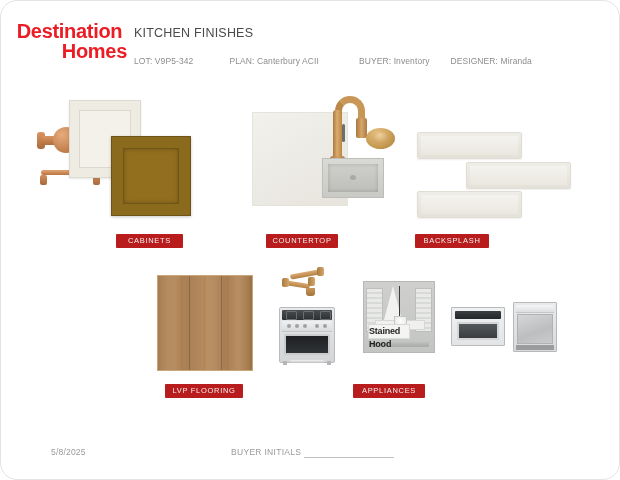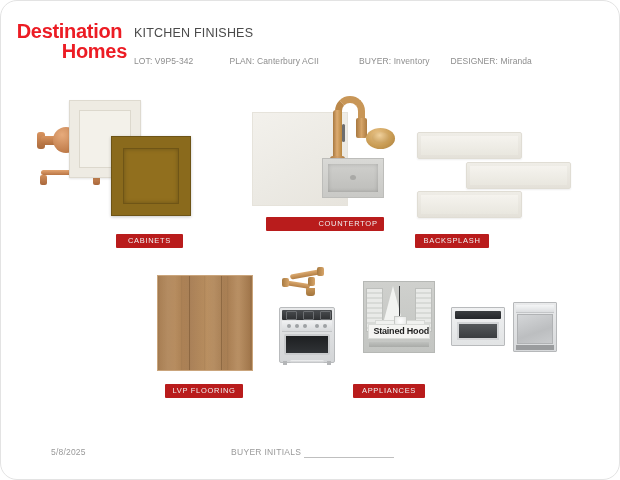--- a/index.html
+++ b/index.html
@@ -372,29 +372,29 @@
     background: radial-gradient(circle at 50% 35%, #ffffff, #dcdedb);
     border: 1px solid #c6c8c5;
   }
   .hood .shelf {
     position: absolute; left: 5px; right: 5px; bottom: 5px;
     height: 5px;
     background: linear-gradient(#bfc1be, #a9aba8);
   }
   .hood .label {
     position: absolute; left: 4px; bottom: 13px;
-    width: 62px; height: 15px;
+    width: 42px; height: 15px;
     background: #f4f4f2;
     border: 1px solid #d9dbd8;
     box-sizing: border-box;
     color: #1f1f1f;
     font-size: 9px;
     font-weight: bold;
     line-height: 13px;
-    text-align: right;
+    text-align: left;
     letter-spacing: -0.2px;
   }
 
   
   .microwave {
     position: absolute; left: 450px; top: 306px;
     width: 54px; height: 39px;
     background: linear-gradient(#f0f1f2, #e2e4e5);
     border: 1px solid #b8babc;
     box-sizing: border-box;
@@ -504,21 +504,21 @@
     <div class="spout"></div>
     <div class="handle"></div>
   </div>
 
   <div class="airswitch"></div>
 
   <div class="sink">
     <div class="drain"></div>
   </div>
 
-  <div class="chip" style="left:265px; top:216px; width:72px;padding-left:46px;">COUNTERTOP</div>
+  <div class="chip" style="left:265px; top:233px; width:72px;">COUNTERTOP</div>
 
   <div class="tile tile-1"></div>
   <div class="tile tile-2"></div>
   <div class="tile tile-3"></div>
 
   <div class="chip" style="left:414px; top:233px; width:74px;">BACKSPLASH</div>
 
   <div class="lvp">
     <div class="seam" style="left:31px;"></div>
     <div class="seam" style="left:63px;"></div>

